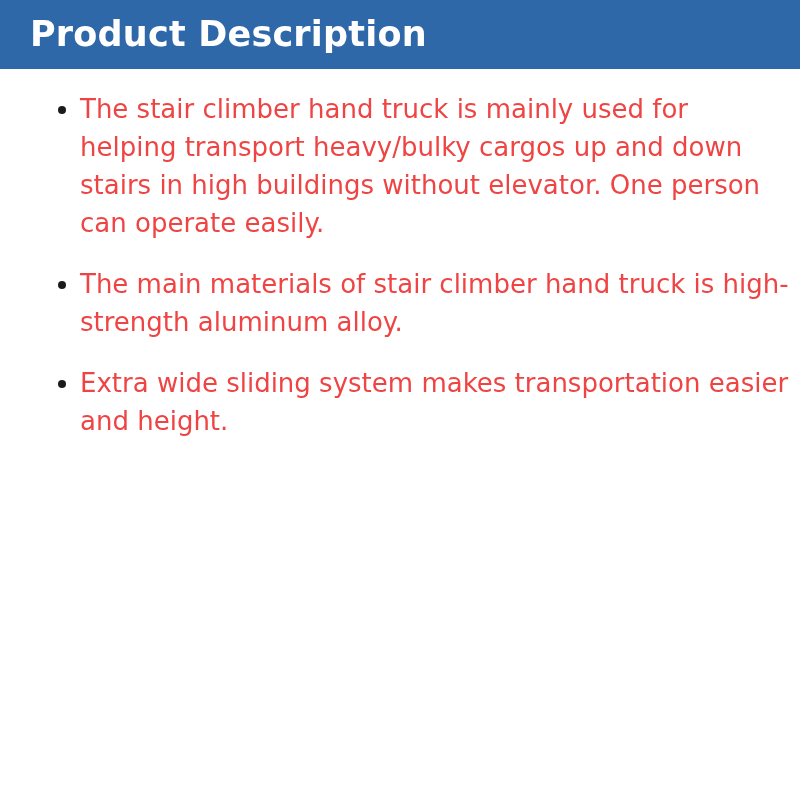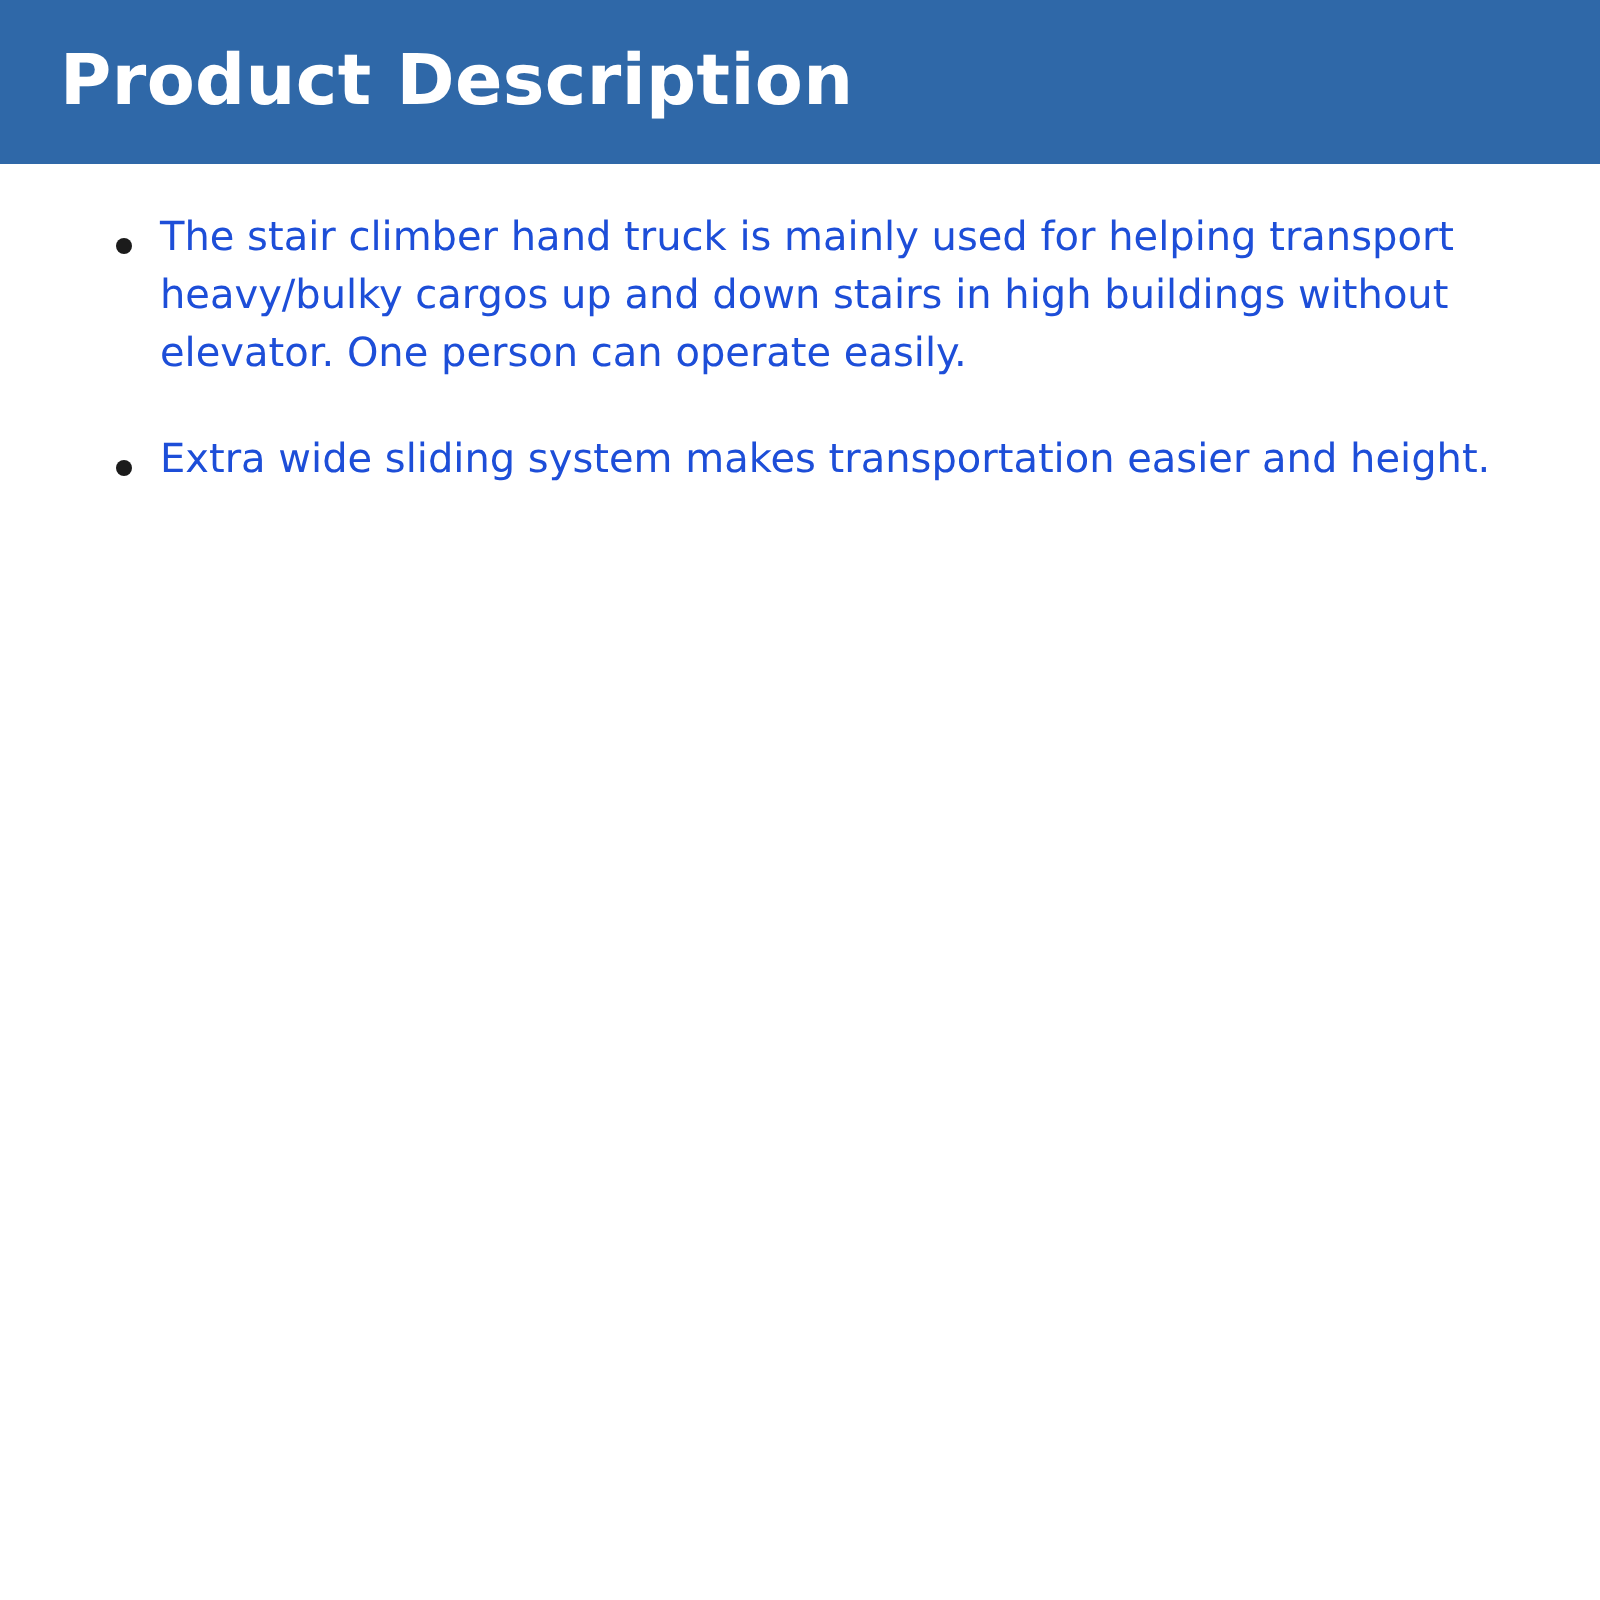--- a/index.html
+++ b/index.html
@@ -14,21 +14,21 @@
     overflow: hidden;
   }
   .page {
     width: 800px;
     height: 800px;
     position: relative;
     box-sizing: border-box;
   }
   .header-bar {
     background: #2f68a8;
-    height: 82px;
+    height: 69px;
     display: flex;
     align-items: center;
     padding: 0 0 0 30px;
     box-sizing: border-box;
   }
   .header-title {
     color: #ffffff;
     font-size: 35px;
     font-weight: bold;
     letter-spacing: 0.2px;
@@ -39,23 +39,23 @@
     padding: 22px 8px 0 18px;
     box-sizing: border-box;
   }
   ul.bullet-list {
     margin: 0;
     padding: 0 0 0 40px;
     list-style: none;
   }
   ul.bullet-list li {
     position: relative;
-    font-size: 20px;
+    font-size: 26px;
     line-height: 1.46;
-    color: #1d4ed8;
+    color: #ef4444;
     margin-bottom: 23px;
     padding-left: 22px;
     font-family: "DejaVu Sans", sans-serif;
   }
   ul.bullet-list li:last-child {
     margin-bottom: 0;
   }
   ul.bullet-list li::before {
     content: "";
     position: absolute;
@@ -72,17 +72,18 @@
 
 <div class="page">
 
   <div class="header-bar">
     <div class="header-title">Product Description</div>
   </div>
 
   <div class="content">
     <ul class="bullet-list">
       <li>The stair climber hand truck is mainly used for helping transport heavy/bulky cargos up and down stairs in high buildings without elevator. One person can operate easily.</li>
+      <li>The main materials of stair climber hand truck is high-strength aluminum alloy.</li>
       <li>Extra wide sliding system makes transportation easier and height.</li>
     </ul>
   </div>
 
 </div>
 
 </body></html>

